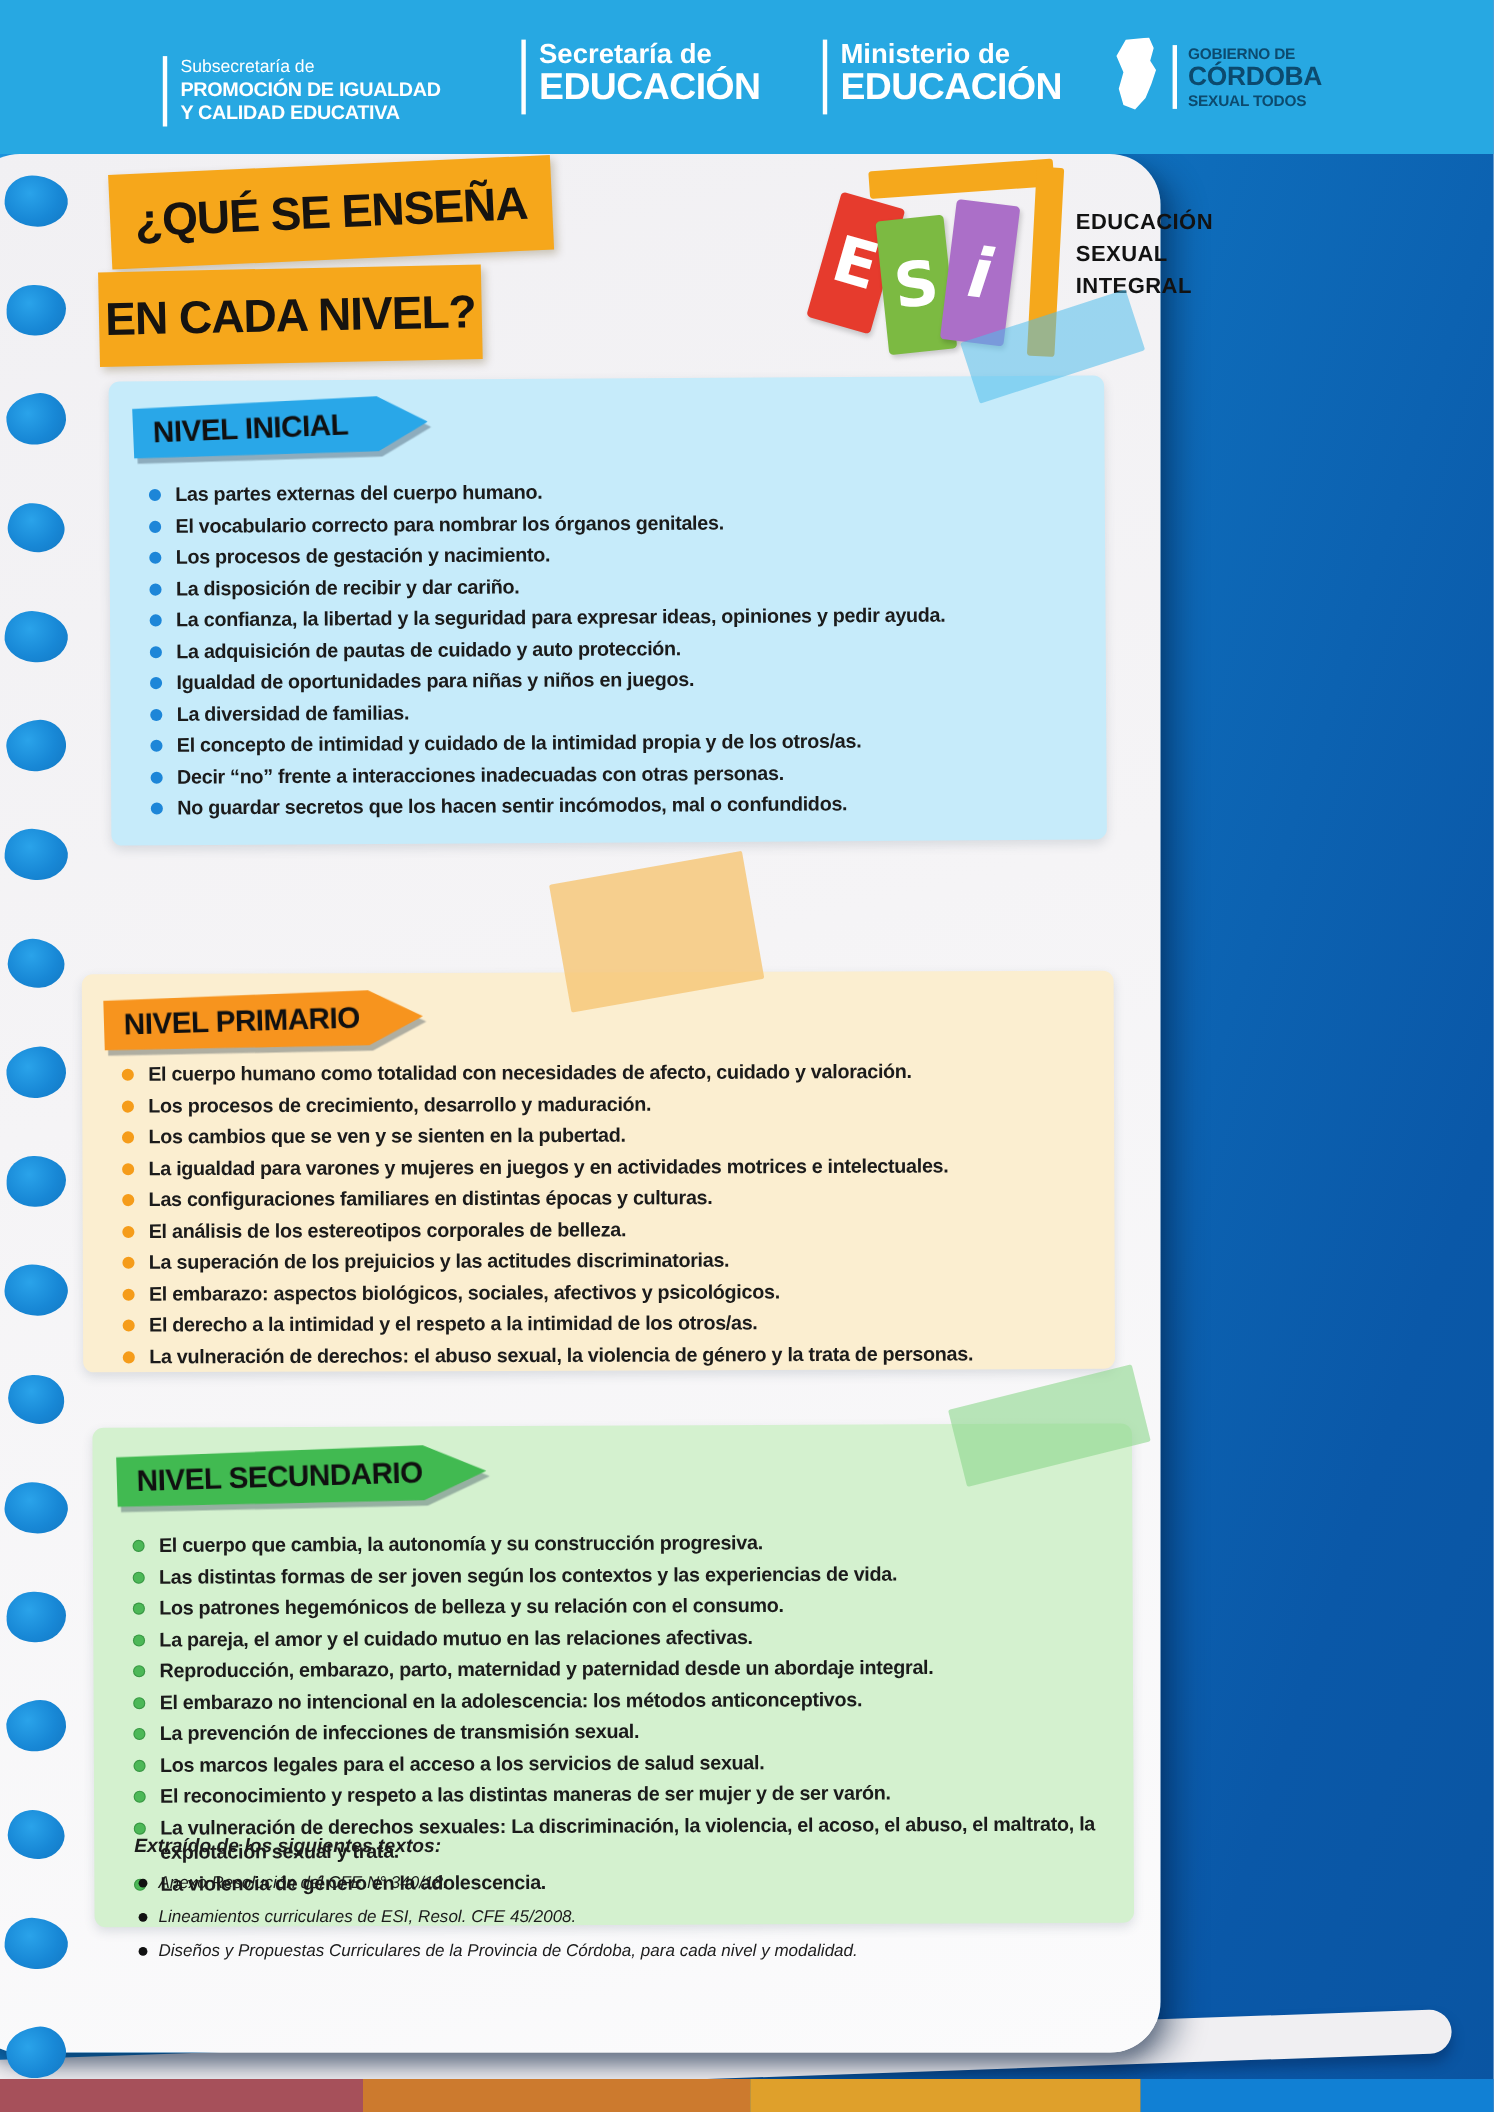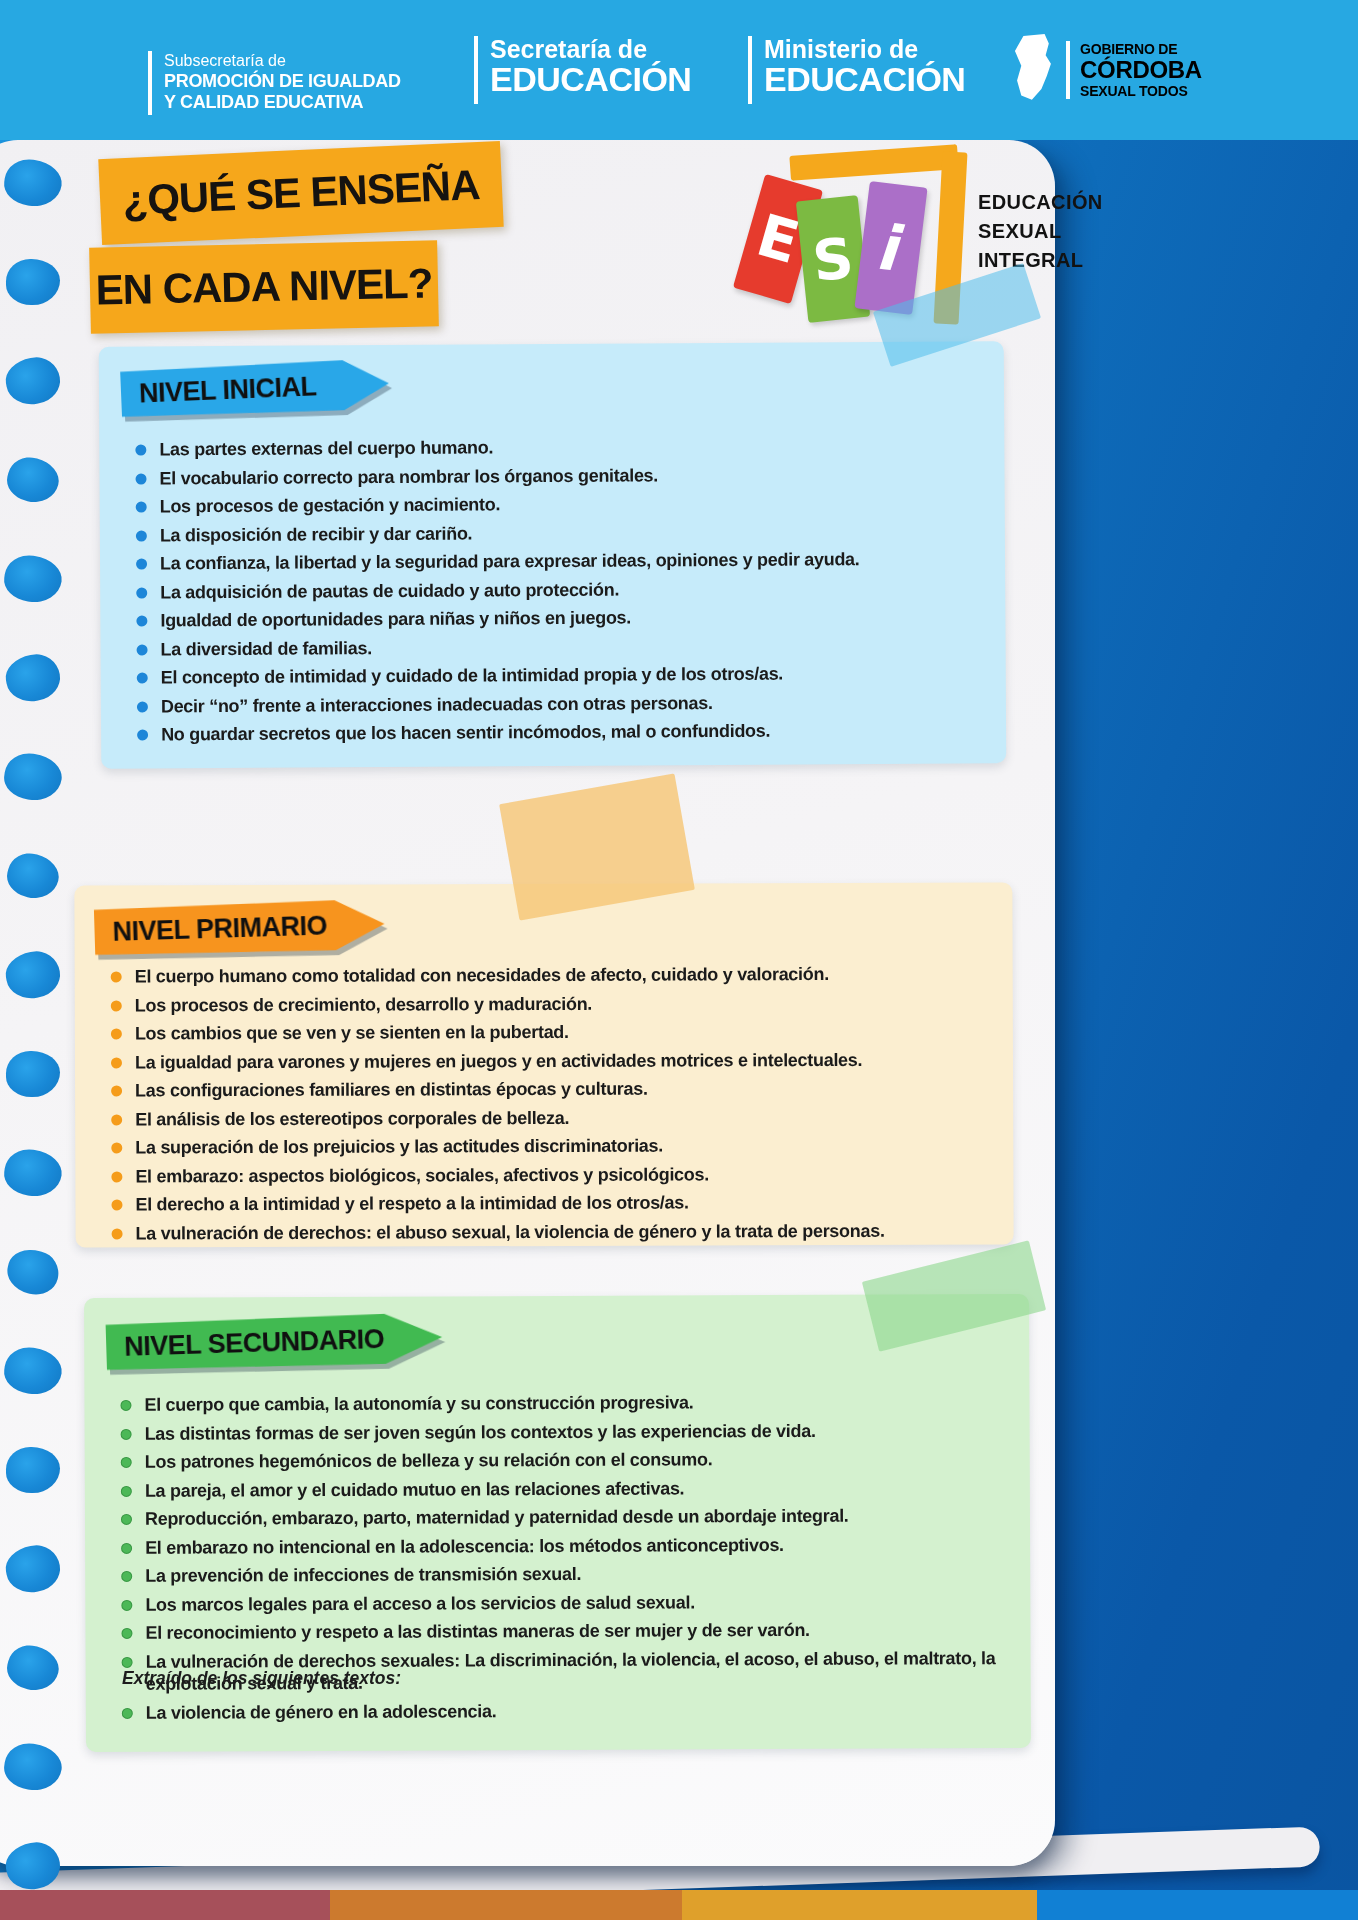--- a/index.html
+++ b/index.html
@@ -13,21 +13,21 @@
   .logo{position:absolute;color:#fff;border-left:4px solid #fff;padding-left:12px;}
   .logo1{left:148px;top:51px;height:64px;}
   .l-sm{font-size:16px;line-height:1.25;}
   .l-b17{font-size:18px;font-weight:bold;line-height:1.18;letter-spacing:-0.3px;}
   .logo2{left:474px;top:36px;height:68px;}
   .logo3{left:748px;top:36px;height:68px;}
   .l-lt24{font-size:25px;line-height:1.05;font-weight:700;}
   .l-b33{font-size:34px;font-weight:bold;line-height:1.05;letter-spacing:-0.5px;}
   .logo4{left:1012px;top:32px;height:76px;border-left:none;padding-left:0;display:flex;align-items:center;}
   .cba-map{width:44px;height:72px;margin-right:10px;}
-  .logo4 .txt{border-left:4px solid #fff;padding-left:10px;color:#000000;}
+  .logo4 .txt{border-left:4px solid #fff;padding-left:10px;color:#0c4a6e;}
   .l-b13{font-size:14px;font-weight:bold;line-height:1.15;letter-spacing:-0.2px;}
   .l-b21{font-size:24px;font-weight:bold;line-height:1.1;letter-spacing:-0.3px;}
 
   
   .bottomsheet{position:absolute;left:-30px;top:1850px;width:1350px;height:40px;background:#F0EFF2;
     border-radius:20px;transform:rotate(-2deg);z-index:5;box-shadow:0 8px 12px rgba(0,20,60,.35);}
   .paper{position:absolute;left:-28px;top:140px;width:1083px;height:1726px;border-radius:46px;
     background:linear-gradient(165deg,#F1F0F3 0%,#F5F4F6 45%,#FBFBFC 100%);
     box-shadow:16px 12px 26px rgba(0,25,60,.38), 0 10px 14px rgba(0,20,50,.3);z-index:10;}
   .hole{position:absolute;left:34px;width:54px;height:46px;
@@ -211,20 +211,25 @@
         <li>La violencia de género en la adolescencia.</li>
       </ul>
     </div>
 
     <div class="tape tape-inicial"></div>
     <div class="tape tape-primario"></div>
     <div class="tape tape-secundario"></div>
 
     <div class="sources">
       <h4>Extraído de los siguientes textos:</h4>
+      <ul>
+        <li>Anexo Resolución del CFE N° 340/18.</li>
+        <li>Lineamientos curriculares de ESI, Resol. CFE 45/2008.</li>
+        <li>Diseños y Propuestas Curriculares de la Provincia de Córdoba, para cada nivel y modalidad.</li>
+      </ul>
     </div>
   </div>
 
   <div class="topbar">
     <div class="logo logo1">
       <div class="l-sm">Subsecretaría de</div>
       <div class="l-b17">PROMOCIÓN DE IGUALDAD</div>
       <div class="l-b17">Y CALIDAD EDUCATIVA</div>
     </div>
     <div class="logo logo2">

